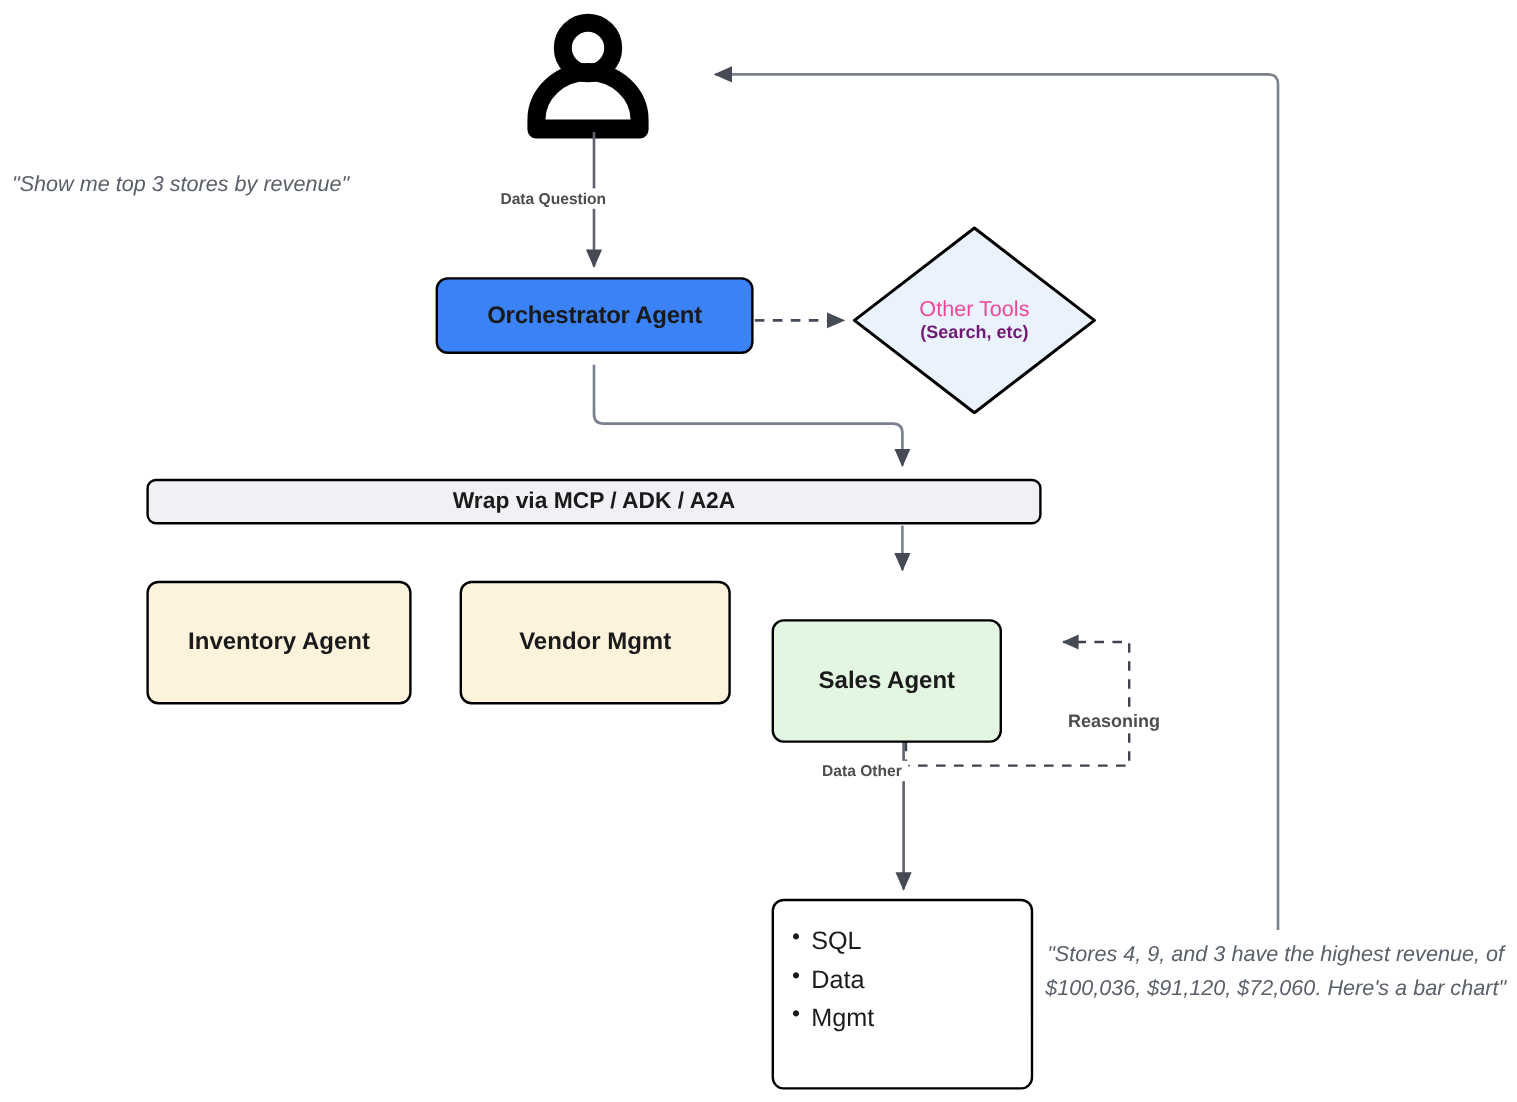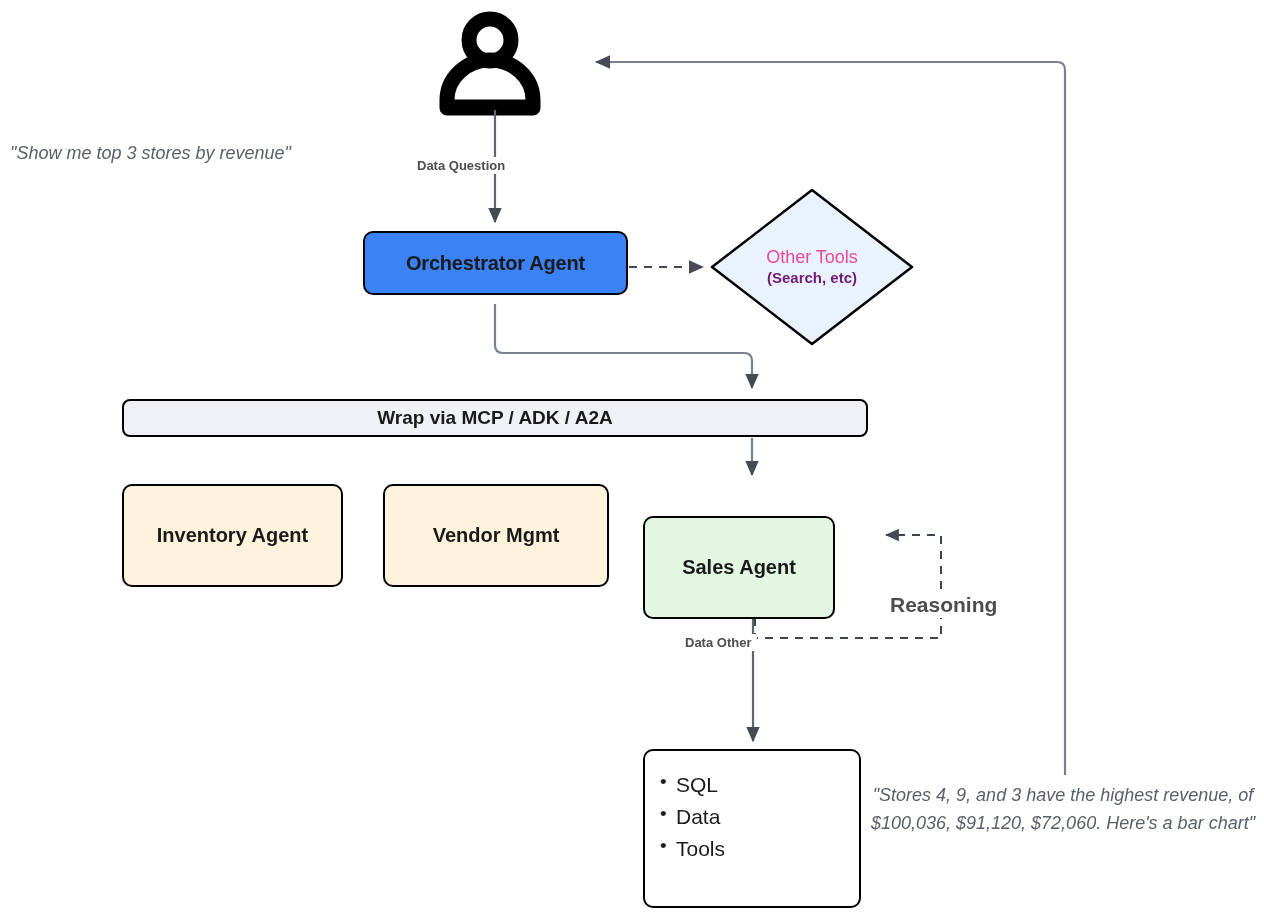--- a/index.html
+++ b/index.html
@@ -117,21 +117,21 @@
     position: absolute;
     font-size: 13px;
     font-weight: bold;
     color: #4d4d4d;
     white-space: nowrap;
     background: #ffffff;
     padding: 1px 6px;
   }
   #label-data-question { left: 411px; top: 157px; }
   #label-data-answer   { left: 679px; top: 634px; }
-  #label-reasoning     { left: 886px; top: 592px; font-size: 21px; padding: 1px 4px; }
+  #label-reasoning     { left: 886px; top: 592px; font-size: 15px; padding: 1px 4px; }
 
   .quote {
     position: absolute;
     font-style: italic;
     color: #5a6068;
     font-size: 18px;
     line-height: 1.55;
   }
   #quote-user   { left: 10px; top: 140px; width: 350px; text-align: left; }
   #quote-answer { left: 868px; top: 782px; width: 390px; text-align: center; }
@@ -193,21 +193,21 @@
   </div>
 
   <div class="node rounded-box" id="sales-agent">
     <span>Sales Agent</span>
   </div>
 
   <div class="node rounded-box" id="answer-box">
     <ul>
       <li>SQL</li>
       <li>Data</li>
-      <li>Tools</li>
+      <li>Mgmt</li>
     </ul>
   </div>
 
   <div class="edge-label" id="label-data-question">Data Question</div>
 
   <div class="edge-label" id="label-data-answer">Data Other</div>
 
   <div class="edge-label" id="label-reasoning">Reasoning</div>
 
   <div class="quote" id="quote-user">"Show me top 3 stores by revenue"</div>

